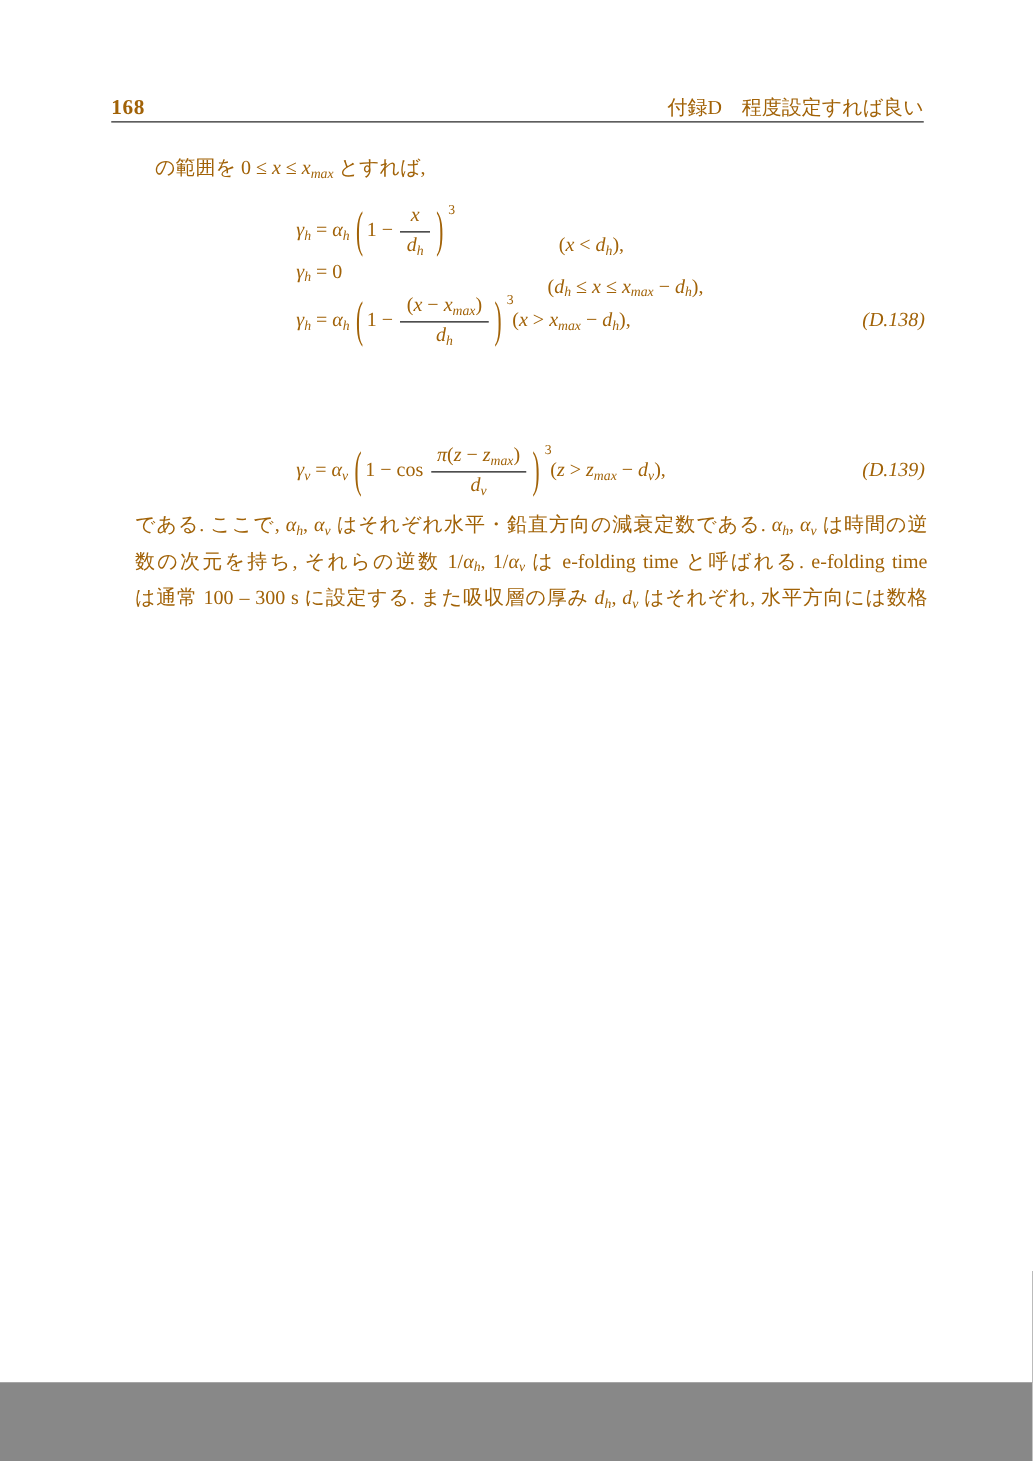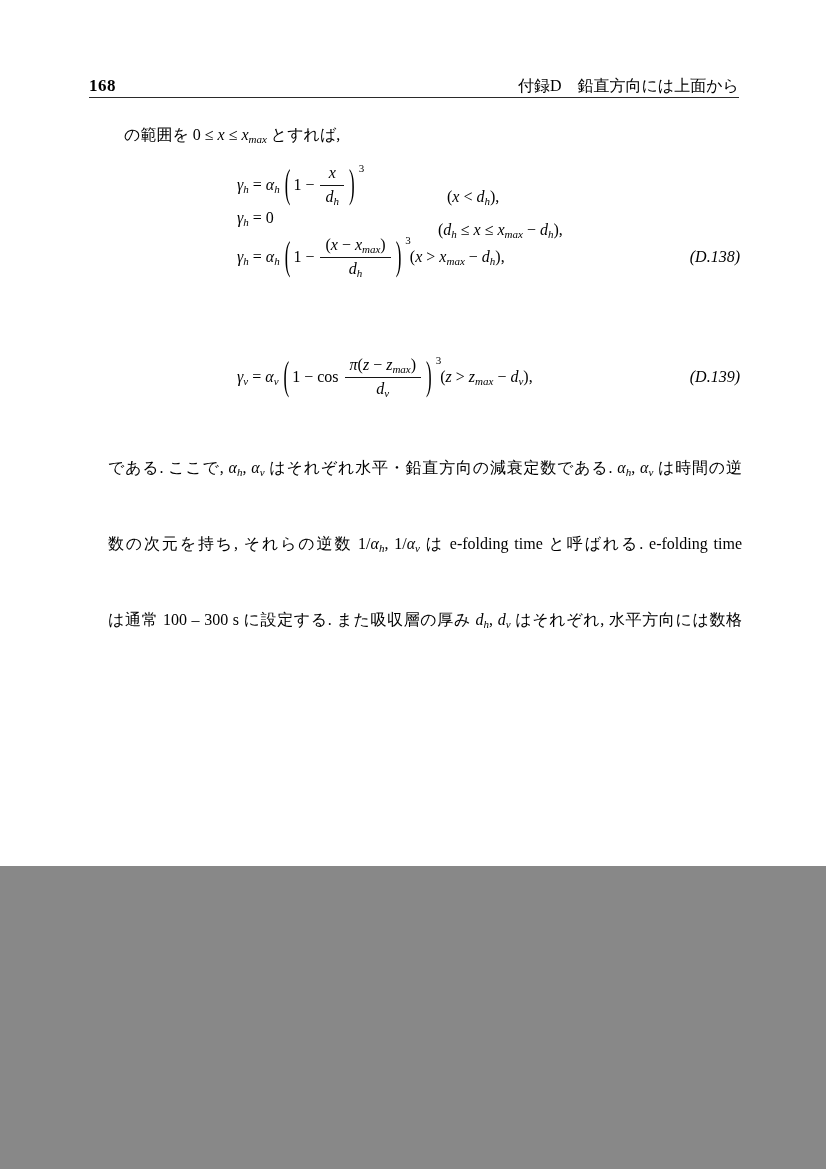--- a/index.html
+++ b/index.html
@@ -1,21 +1,21 @@
 <!DOCTYPE html>
 <html><head>
 <meta charset="utf-8">
 <style>
   html,body{margin:0;padding:0;background:#888;}
   .page{
     position:relative;
-    width:826px;height:866px;
+    width:826px;height:1106px;
     background:#ffffff;
     font-family:"Liberation Serif","DejaVu Serif",serif;
-    color:#000000;
+    color:#a16207;
     overflow:hidden;
   }
   
   .header-row{
     position:absolute;left:89px;top:76px;width:650px;
     display:flex;justify-content:space-between;align-items:baseline;
   }
   .page-number{font-weight:bold;font-size:17px;letter-spacing:.5px;}
   .header-title{font-size:16px;}
   .header-rule{
@@ -24,21 +24,21 @@
   }
   
   .bodyline{
     position:absolute;left:124px;width:633px;
     font-size:16px;line-height:22px;white-space:nowrap;
   }
   .para{
     position:absolute;left:108px;top:406px;width:634px;
     font-size:16px;line-height:29px;
   }
-  .para .pline{display:block;margin-top:47px;}
+  .para .pline{display:block;}
   .para .jline{text-align:justify;text-align-last:justify;}
   i{font-style:italic;}
   sub{font-size:11px;font-style:italic;line-height:0;vertical-align:-3px;}
   
   .eqline{
     position:absolute;left:237px;right:86px;
     display:flex;align-items:center;
     font-size:16px;
   }
   .expr{display:inline-flex;align-items:center;white-space:nowrap;}
@@ -62,21 +62,21 @@
   .cond-flow{}
   .eqno{position:absolute;right:0;white-space:nowrap;font-style:italic;}
 </style>
 </head>
 <body>
 
 <div class="page">
 
   <div class="header-row">
     <span class="page-number">168</span>
-    <span class="header-title">付録D　鉛直方向には上面から</span>
+    <span class="header-title">付録D　程度設定すれば良い</span>
   </div>
   <div class="header-rule"></div>
 
   <div class="bodyline" style="top:124px">の範囲を 0 ≤ <i>x</i> ≤ <i>x</i><sub>max</sub> とすれば,</div>
 
   <div class="eqline" style="top:162px;height:46px">
     <span class="expr">
       <span class="txt"><i>γ</i><sub>h</sub> = <i>α</i><sub>h</sub></span>
       <span class="bp bp-l">(</span>
       <span class="txt">1 − </span>

